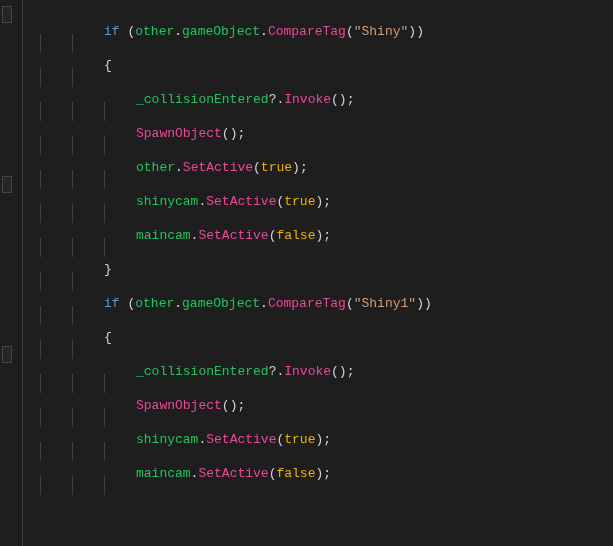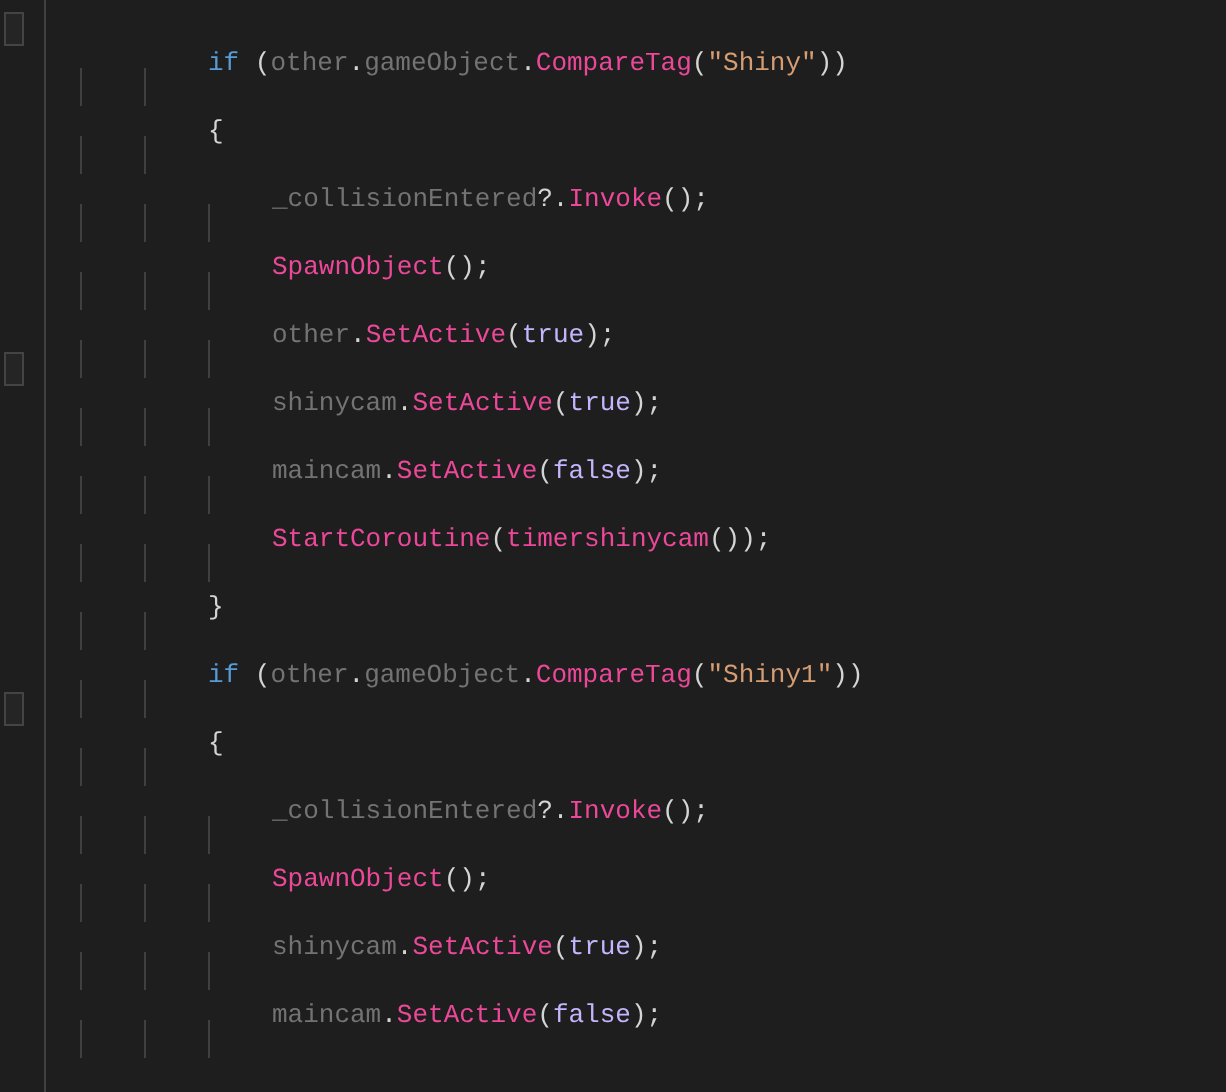--- a/index.html
+++ b/index.html
@@ -56,23 +56,23 @@
     content: '';
     position: absolute;
     left: 0;
     top: -1px;
     height: 19px;
     border-left: 1px solid #404040;
   }
   .kw { color: #569cd6; margin-top: 41px; }
   .str { color: #d69d73; }
   .method { color: #ec4899; margin-top: 24px; }
-  .bool { color: #c4b5fd; }
+  .bool { color: #eab308; }
   .punct { color: #d4d4d4; }
-  .ident { color: #737373; }
+  .ident { color: #22c55e; }
 </style>
 </head>
 <body>
 
 <div class="editor">
   <div class="gutter-markers">
     <div class="collapse-region" style="top:6px;height:17px;"></div>
     <div class="collapse-region" style="top:176px;height:17px;"></div>
     <div class="collapse-region" style="top:346px;height:17px;"></div>
   </div>
@@ -80,21 +80,20 @@
     <div class="fold-line" style="top:0;height:546px;"></div>
   </div>
   <div class="code-area">
 <div class="line"><span class="indent-guide"></span><span class="indent-guide"></span><span class="kw">if</span> <span class="punct">(</span><span class="ident">other</span><span class="punct">.</span><span class="ident">gameObject</span><span class="punct">.</span><span class="method">CompareTag</span><span class="punct">(</span><span class="str">"Shiny"</span><span class="punct">)</span><span class="punct">)</span></div>
 <div class="line"><span class="indent-guide"></span><span class="indent-guide"></span><span class="punct">{</span></div>
 <div class="line"><span class="indent-guide"></span><span class="indent-guide"></span><span class="indent-guide"></span><span class="ident">_collisionEntered</span><span class="punct">?.</span><span class="method">Invoke</span><span class="punct">()</span><span class="punct">;</span></div>
 <div class="line"><span class="indent-guide"></span><span class="indent-guide"></span><span class="indent-guide"></span><span class="method">SpawnObject</span><span class="punct">()</span><span class="punct">;</span></div>
 <div class="line"><span class="indent-guide"></span><span class="indent-guide"></span><span class="indent-guide"></span><span class="ident">other</span><span class="punct">.</span><span class="method">SetActive</span><span class="punct">(</span><span class="bool">true</span><span class="punct">)</span><span class="punct">;</span></div>
 <div class="line"><span class="indent-guide"></span><span class="indent-guide"></span><span class="indent-guide"></span><span class="ident">shinycam</span><span class="punct">.</span><span class="method">SetActive</span><span class="punct">(</span><span class="bool">true</span><span class="punct">)</span><span class="punct">;</span></div>
 <div class="line"><span class="indent-guide"></span><span class="indent-guide"></span><span class="indent-guide"></span><span class="ident">maincam</span><span class="punct">.</span><span class="method">SetActive</span><span class="punct">(</span><span class="bool">false</span><span class="punct">)</span><span class="punct">;</span></div>
-<div class="line"><span class="indent-guide"></span><span class="indent-guide"></span><span class="indent-guide"></span><span class="method">StartCoroutine</span><span class="punct">(</span><span class="method">timershinycam</span><span class="punct">()</span><span class="punct">)</span><span class="punct">;</span></div>
 <div class="line"><span class="indent-guide"></span><span class="indent-guide"></span><span class="punct">}</span></div>
 <div class="line"><span class="indent-guide"></span><span class="indent-guide"></span><span class="kw">if</span> <span class="punct">(</span><span class="ident">other</span><span class="punct">.</span><span class="ident">gameObject</span><span class="punct">.</span><span class="method">CompareTag</span><span class="punct">(</span><span class="str">"Shiny1"</span><span class="punct">)</span><span class="punct">)</span></div>
 <div class="line"><span class="indent-guide"></span><span class="indent-guide"></span><span class="punct">{</span></div>
 <div class="line"><span class="indent-guide"></span><span class="indent-guide"></span><span class="indent-guide"></span><span class="ident">_collisionEntered</span><span class="punct">?.</span><span class="method">Invoke</span><span class="punct">()</span><span class="punct">;</span></div>
 <div class="line"><span class="indent-guide"></span><span class="indent-guide"></span><span class="indent-guide"></span><span class="method">SpawnObject</span><span class="punct">()</span><span class="punct">;</span></div>
 <div class="line"><span class="indent-guide"></span><span class="indent-guide"></span><span class="indent-guide"></span><span class="ident">shinycam</span><span class="punct">.</span><span class="method">SetActive</span><span class="punct">(</span><span class="bool">true</span><span class="punct">)</span><span class="punct">;</span></div>
 <div class="line"><span class="indent-guide"></span><span class="indent-guide"></span><span class="indent-guide"></span><span class="ident">maincam</span><span class="punct">.</span><span class="method">SetActive</span><span class="punct">(</span><span class="bool">false</span><span class="punct">)</span><span class="punct">;</span></div>
 
 
 

